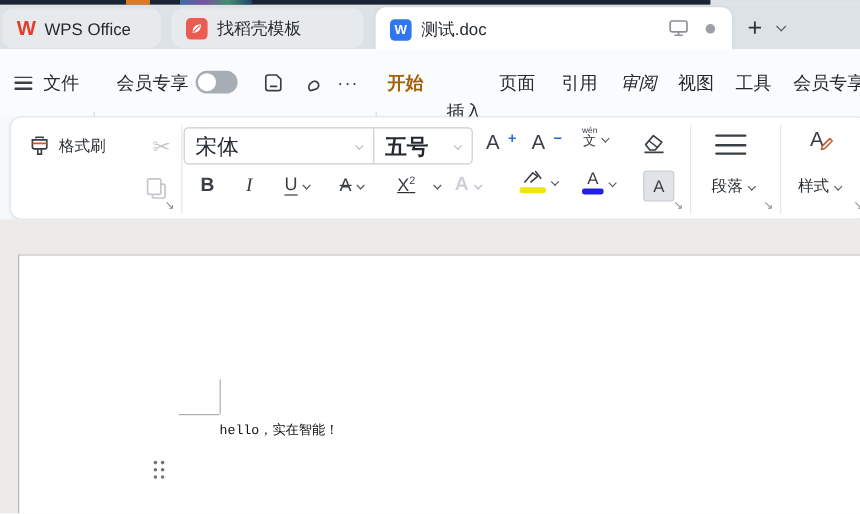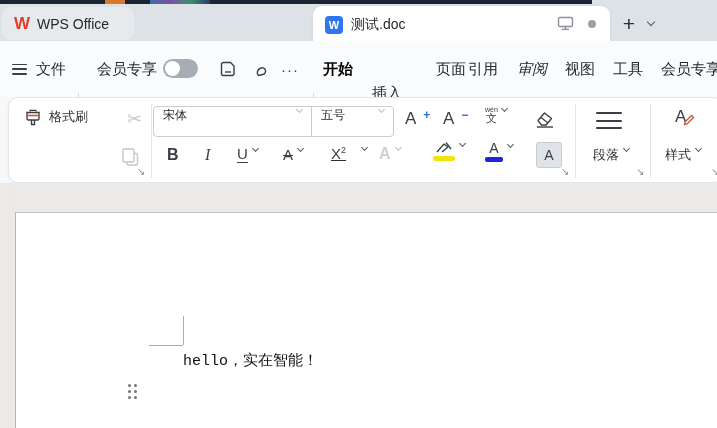--- a/index.html
+++ b/index.html
@@ -37,33 +37,33 @@
   .menubar { position:absolute; left:0; top:41px; width:717px; height:56px; background:#fafbfc; }
   .mb-item { position:absolute; top:14px; height:28px; display:flex; align-items:center; font-size:15px; color:#24292f; white-space:nowrap; }
   .vline { position:absolute; width:1px; background:#d8dce0; }
   .hamburger { width:15px; height:11px; display:flex; flex-direction:column; justify-content:space-between; }
   .hamburger i { display:block; height:1.6px; background:#3a3f45; border-radius:1px; }
   .toggle { position:absolute; left:163px; top:18px; width:35px; height:19px; border-radius:10px; background:#a7adb4; }
   .toggle .knob { position:absolute; left:2px; top:2px; width:15px; height:15px; border-radius:50%; background:#fff; }
   .qicon { position:absolute; top:18px; }
   .more-dots { font-size:15px; color:#3a3f45; letter-spacing:1px; }
   .menu-link { color:#24292f; }
-  .menu-link.active { color:#000000; font-weight:bold; }
+  .menu-link.active { color:#a16207; font-weight:bold; }
   .active-underline { position:absolute; left:322px; top:85px; width:36px; height:3px; border-radius:2px; background:#1b62d8; }
 
   
   .ribbon { position:absolute; left:8px; top:97px; width:716px; height:86px; background:#ffffff; border:1px solid #e3e6e9; border-radius:10px; box-shadow:0 1px 3px rgba(0,0,0,.05); }
-  .rb { position:absolute; display:flex; gap:6px; color:#2a2e33; font-size:13px; white-space:nowrap; }
+  .rb { position:absolute; display:flex; align-items:center; gap:6px; color:#2a2e33; font-size:13px; white-space:nowrap; }
   .rdiv { position:absolute; top:6px; height:74px; width:1px; background:#e4e7ea; }
   .launcher { position:absolute; font-size:10px; color:#8a9096; line-height:10px; }
 
   .combo { position:absolute; left:144px; top:8px; width:241px; height:31px; border:1px solid #c8cdd3; border-radius:4px; display:flex; background:#fff; }
-  .combo-sec { display:flex; justify-content:space-between; padding:0 9px; font-size:12px; color:#24292f; }
+  .combo-sec { display:flex; align-items:center; justify-content:space-between; padding:0 9px; font-size:18px; color:#24292f; }
   .combo-sec.name { width:158px; border-right:1px solid #c8cdd3; }
-  .combo-sec.size { width:81px; }
+  .combo-sec.size { width:81px;font-weight:bold; }
 
   .glyph-btn { display:flex; align-items:flex-end; }
   .bigA { font-size:17px; color:#3a3f45; line-height:17px; }
   .supmark { font-size:12px; color:#2e6bd6; font-weight:bold; line-height:10px; margin-left:1px; position:relative; top:-7px; }
   .phonetic { display:flex; flex-direction:column; align-items:center; line-height:1; color:#3a3f45; }
   .phonetic .top { font-size:7px; }
   .phonetic .bottom { font-size:11px; }
 
   .fmt-b { font-size:16px; font-weight:bold; color:#3a3f45; }
   .fmt-i { font-size:16px; font-style:italic; font-family:"Liberation Serif", serif; color:#3a3f45; }
@@ -82,41 +82,50 @@
   .para-icon i { display:block; height:2px; background:#3a3f45; border-radius:1px; }
   .styles-icon { position:relative; font-size:17px; color:#3a3f45; }
   .styles-icon svg { position:absolute; right:-10px; bottom:0; }
   .cut-glyph { font-size:18px; color:#c3c7cc; }
 
   
   .workspace { position:absolute; left:0; top:183px; width:717px; height:245px; background:linear-gradient(90deg,#edeae8 0px,#ece9e7 14px,#ecebea 14px); }
   .page { position:absolute; left:15px; top:29px; width:710px; height:216px; background:#ffffff; border-top:1px solid #c5c0bd; border-left:1px solid #b9b3b0; }
   .cropmark-v { position:absolute; left:183px; top:316px; width:1px; height:29px; background:#adadad; }
   .cropmark-h { position:absolute; left:149px; top:345px; width:34px; height:1px; background:#adadad; }
-  .docline { position:absolute; left:183px; font-family:"Liberation Mono","DejaVu Sans Mono",monospace; font-size:15px; color:#111; white-space:nowrap; }
+  .docline { position:absolute; left:183px; font-family:"Liberation Mono","DejaVu Sans Mono",monospace; font-size:11px; color:#111; white-space:nowrap; }
   .drag-handle { position:absolute; left:126px; top:382px; width:13px; height:18px; display:grid; grid-template-columns:repeat(2,1fr); grid-template-rows:repeat(3,1fr); justify-items:center; align-items:center; }
   .drag-handle i { width:3px; height:3px; border-radius:50%; background:#6f7478; }
 
   svg { display:block; }
 </style>
 </head>
 <body>
 
 <div class="app">
 
   <div class="sliver">
     <div class="dark"></div>
     <div class="orange"></div>
     <div class="noise"></div>
   </div>
 
   <div class="tabbar">
     <div class="tab chip" style="left:2px; width:132px;">
       <span class="wps-w">W</span>
       <span class="tab-label">WPS Office</span>
+    </div>
+    <div class="tab chip" style="left:143px; width:160px;">
+      <span class="sq-icon docer-bg">
+        <svg width="12" height="12" viewBox="0 0 12 12">
+          <path d="M2.5 9.5 C2.5 4.5 5 2.5 9.5 2.5 C9.5 7 7 9.5 2.5 9.5 Z" fill="#ffffff"></path>
+          <path d="M3 9 C5 6.5 6.5 5 8.5 3.5" stroke="#ec5b4f" stroke-width="0.9" fill="none"></path>
+        </svg>
+      </span>
+      <span class="tab-label">找稻壳模板</span>
     </div>
     <div class="tab active" style="left:313px; width:297px; top:2px; height:37px; border-radius:9px 9px 0 0;">
       <span class="sq-icon doc-bg">W</span>
       <span class="tab-label">测试.doc</span>
       <span class="tab-right">
         <svg width="17" height="15" viewBox="0 0 17 15">
           <rect x="1.5" y="1.5" width="14" height="9" rx="1.5" fill="none" stroke="#8a9096" stroke-width="1.4"></rect>
           <line x1="8.5" y1="10.5" x2="8.5" y2="13" stroke="#8a9096" stroke-width="1.4"></line>
           <line x1="5" y1="13.4" x2="12" y2="13.4" stroke="#8a9096" stroke-width="1.4"></line>
         </svg>
@@ -150,21 +159,21 @@
     <div class="qicon" style="left:251px;">
       <svg width="20" height="20" viewBox="0 0 20 20">
         <path d="M7.5 16.5 C5.5 14.5 6 11 9 9.5 a3.4 3.4 0 1 1 2.5 6 l-3 0.8" fill="none" stroke="#3a3f45" stroke-width="1.4" stroke-linecap="round"></path>
       </svg>
     </div>
     <div class="mb-item more-dots" style="left:281px;">···</div>
     <div class="vline" style="left:313px; top:52px; height:22px;"></div>
 
     <div class="mb-item menu-link active" style="left:323px;">开始</div>
     <div class="mb-item menu-link" style="left:372px;margin-top:24px;">插入</div>
-    <div class="mb-item menu-link" style="left:436px;">页面</div>
+    <div class="mb-item menu-link" style="left:416px;">页面</div>
     <div class="mb-item menu-link" style="left:468px;">引用</div>
     <div class="mb-item menu-link" style="left:517px;font-style:italic;">审阅</div>
     <div class="mb-item menu-link" style="left:565px;">视图</div>
     <div class="mb-item menu-link" style="left:613px;">工具</div>
     <div class="mb-item menu-link" style="left:661px;">会员专享</div>
     <div class="active-underline"></div>
   </div>
 
   <div class="ribbon">
 

